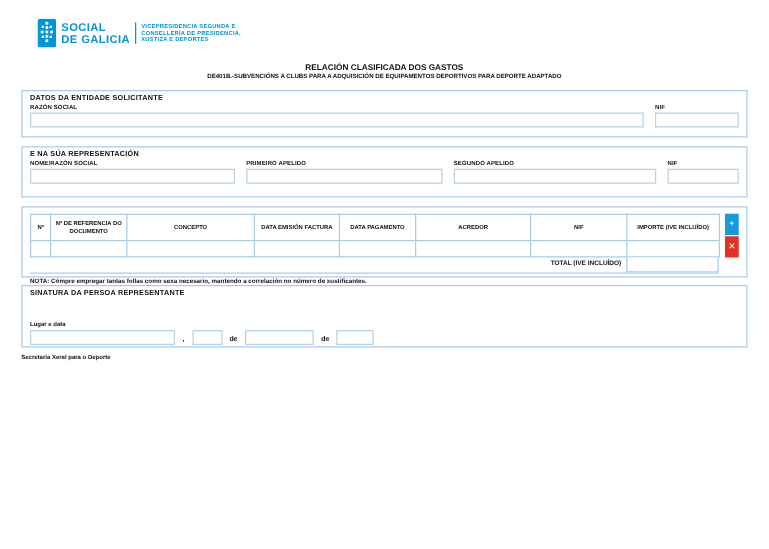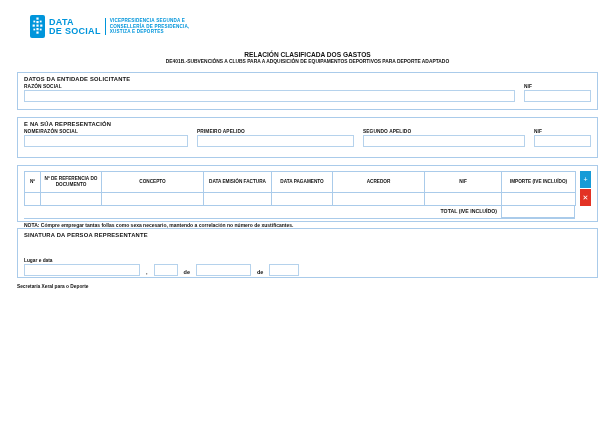--- a/index.html
+++ b/index.html
@@ -78,22 +78,22 @@
         <rect x="6.4" y="16.5" width="2.2" height="2.2"></rect>
         <rect x="2.6" y="9.5" width="2.2" height="2.2"></rect>
         <rect x="10.2" y="9.5" width="2.2" height="2.2"></rect>
         <rect x="3.4" y="5.6" width="1.8" height="1.8"></rect>
         <rect x="9.8" y="5.6" width="1.8" height="1.8"></rect>
         <rect x="3.4" y="13.6" width="1.8" height="1.8"></rect>
         <rect x="9.8" y="13.6" width="1.8" height="1.8"></rect>
       </g>
     </svg>
     <div class="brand">
-      <div>DATA</div>
-      <div>DE SOCIAL</div>
+      <div>SOCIAL</div>
+      <div>DE GALICIA</div>
     </div>
     <div class="logo-sep"></div>
     <div class="dept">
       <div>VICEPRESIDENCIA SEGUNDA E</div>
       <div>CONSELLERÍA DE PRESIDENCIA,</div>
       <div>XUSTIZA E DEPORTES</div>
     </div>
   </div>
 
   <div class="doc-titles">

